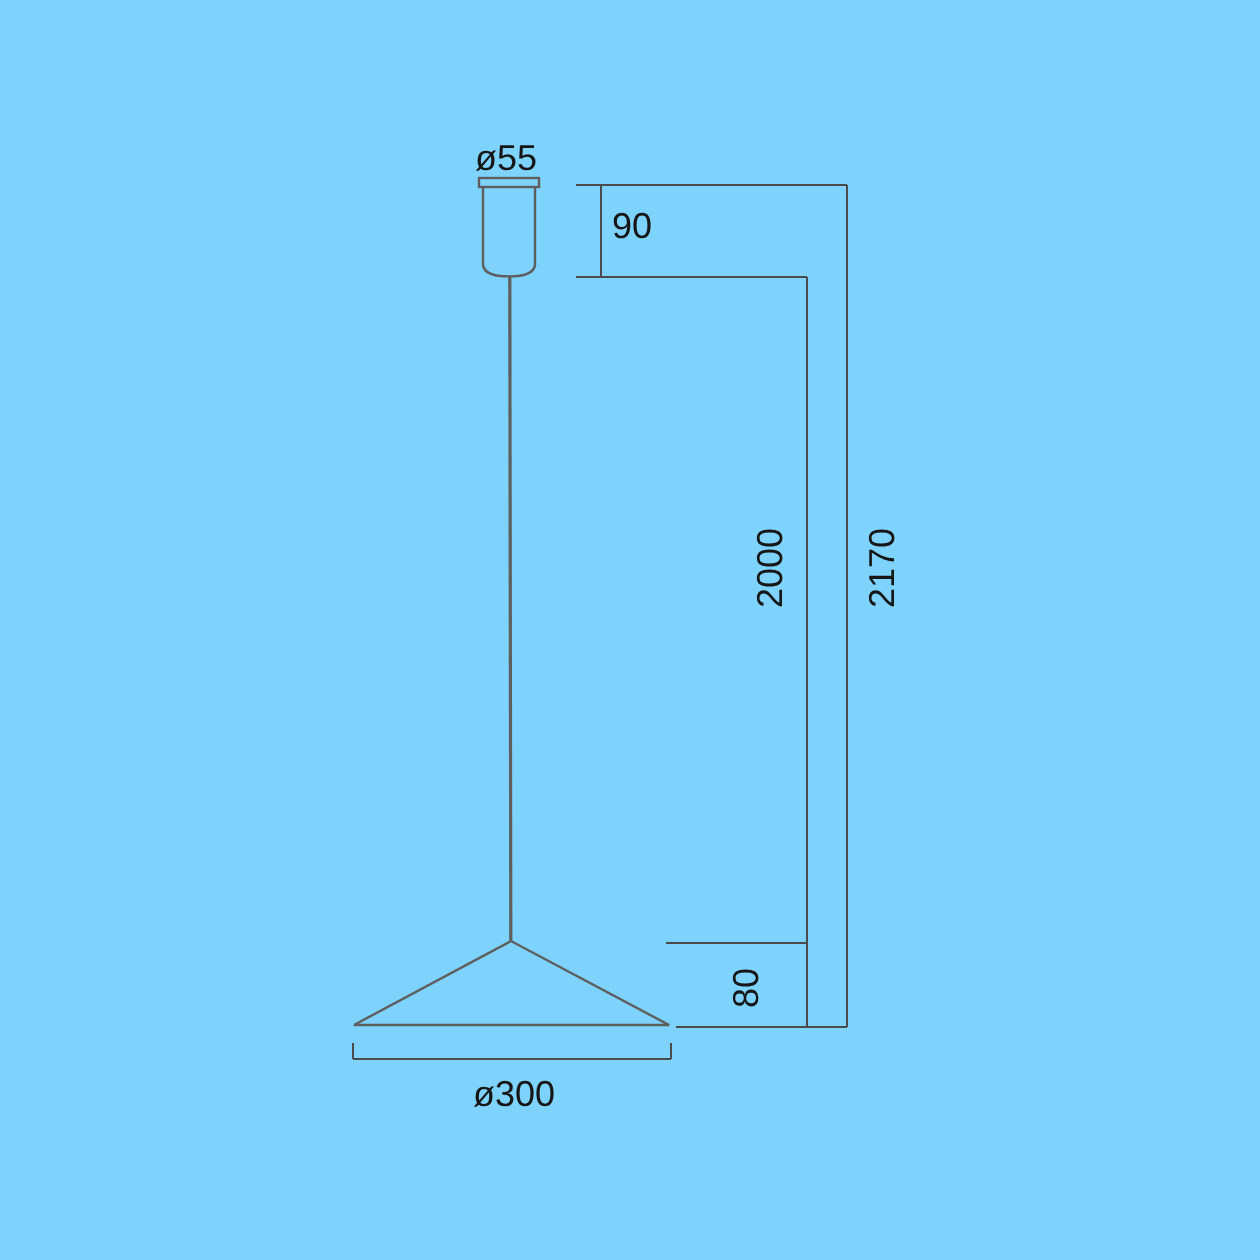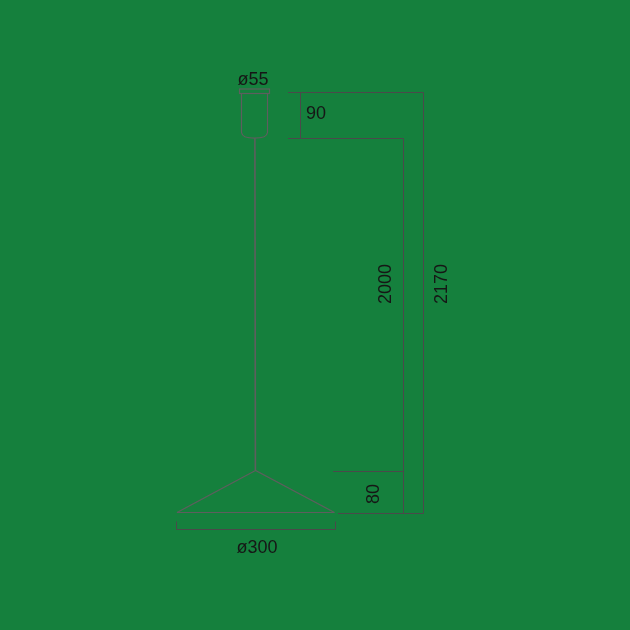--- a/index.html
+++ b/index.html
@@ -4,21 +4,21 @@
 <style>
   html, body {
     margin: 0;
     padding: 0;
     background: #ffffff;
   }
   .canvas {
     position: relative;
     width: 630px;
     height: 630px;
-    background: #15803d;
+    background: #7dd3fc;
     overflow: hidden;
   }
   svg text {
     font-family: "Liberation Sans", "DejaVu Sans", sans-serif;
     font-size: 18px;
   }
 </style>
 </head>
 <body>
 

